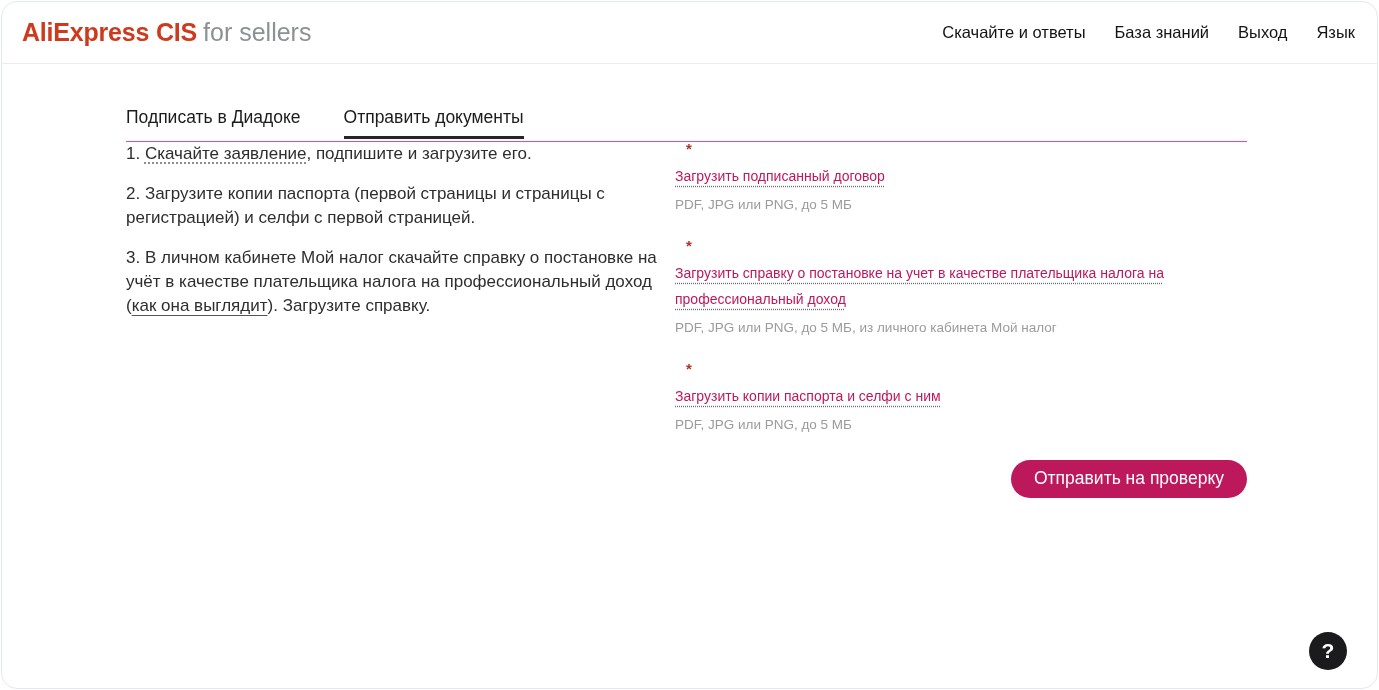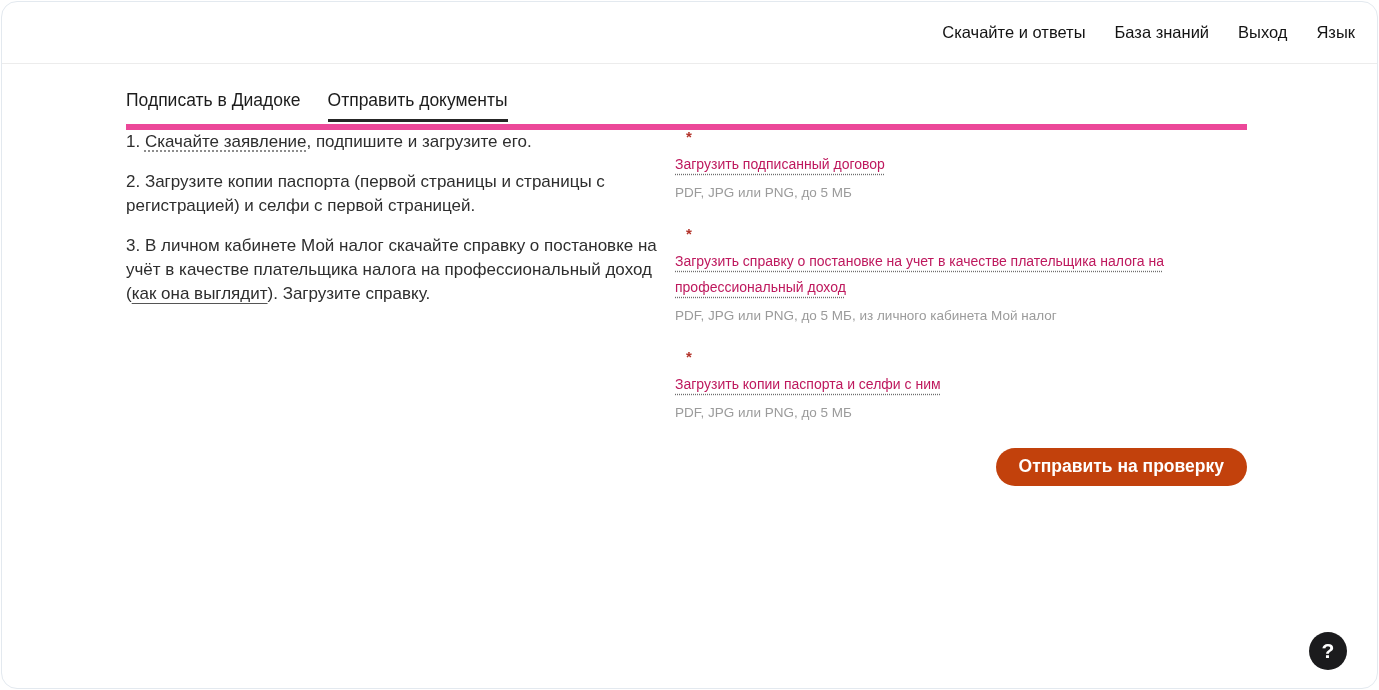--- a/index.html
+++ b/index.html
@@ -46,23 +46,23 @@
     margin: 63px 0 0;
     font-size: 33px;
     line-height: 1.05;
     font-weight: 700;
     color: #111;
     letter-spacing: -0.3px;
   }
 
   .tabs {
     display: flex;
-    gap: 27px;
-    margin-top: 21px;
-    border-bottom: 6px solid #ec4899;
+    gap: 43px;
+    margin-top: 38px;
+    border-bottom: 1px solid #ec4899;
   }
   .tab {
     font-size: 17.5px;
     color: #1c1c1c;
     padding: 5px 0 13px;
     position: relative;
     cursor: pointer;
     white-space: nowrap;
   }
   .tab.active::after {
@@ -111,28 +111,28 @@
     text-underline-offset: 5px;
   }
   .upload-hint {
     margin-top: 8px;
     font-size: 13.5px;
     color: #9b9b9b;
   }
 
   .submit-row { display: flex; justify-content: flex-end; margin-top: 28px; }
   .submit-btn {
-    background: #c2410c;
+    background: #be185d;
     color: #fff;
     border: none;
     border-radius: 22px;
     padding: 9px 23px 10px;
     font-family: inherit;
     font-size: 17.5px;
-    font-weight: 700;
+    font-weight: 400;
     line-height: 1.1;
     cursor: pointer;
     white-space: nowrap;
   }
 
   .help-btn {
     position: absolute;
     right: 30px;
     bottom: 18px;
     width: 38px;
@@ -150,20 +150,23 @@
     cursor: pointer;
     padding: 0;
   }
 </style>
 </head>
 <body>
 
 <div class="card">
 
   <header class="topbar">
+    <div class="logo">
+      <span class="logo-primary">AliExpress CIS</span><span class="logo-secondary">for sellers</span>
+    </div>
     <nav class="topnav">
       <a>Скачайте и ответы</a>
       <a>База знаний</a>
       <a>Выход</a>
       <a>Язык</a>
     </nav>
   </header>
 
   <main>
 

